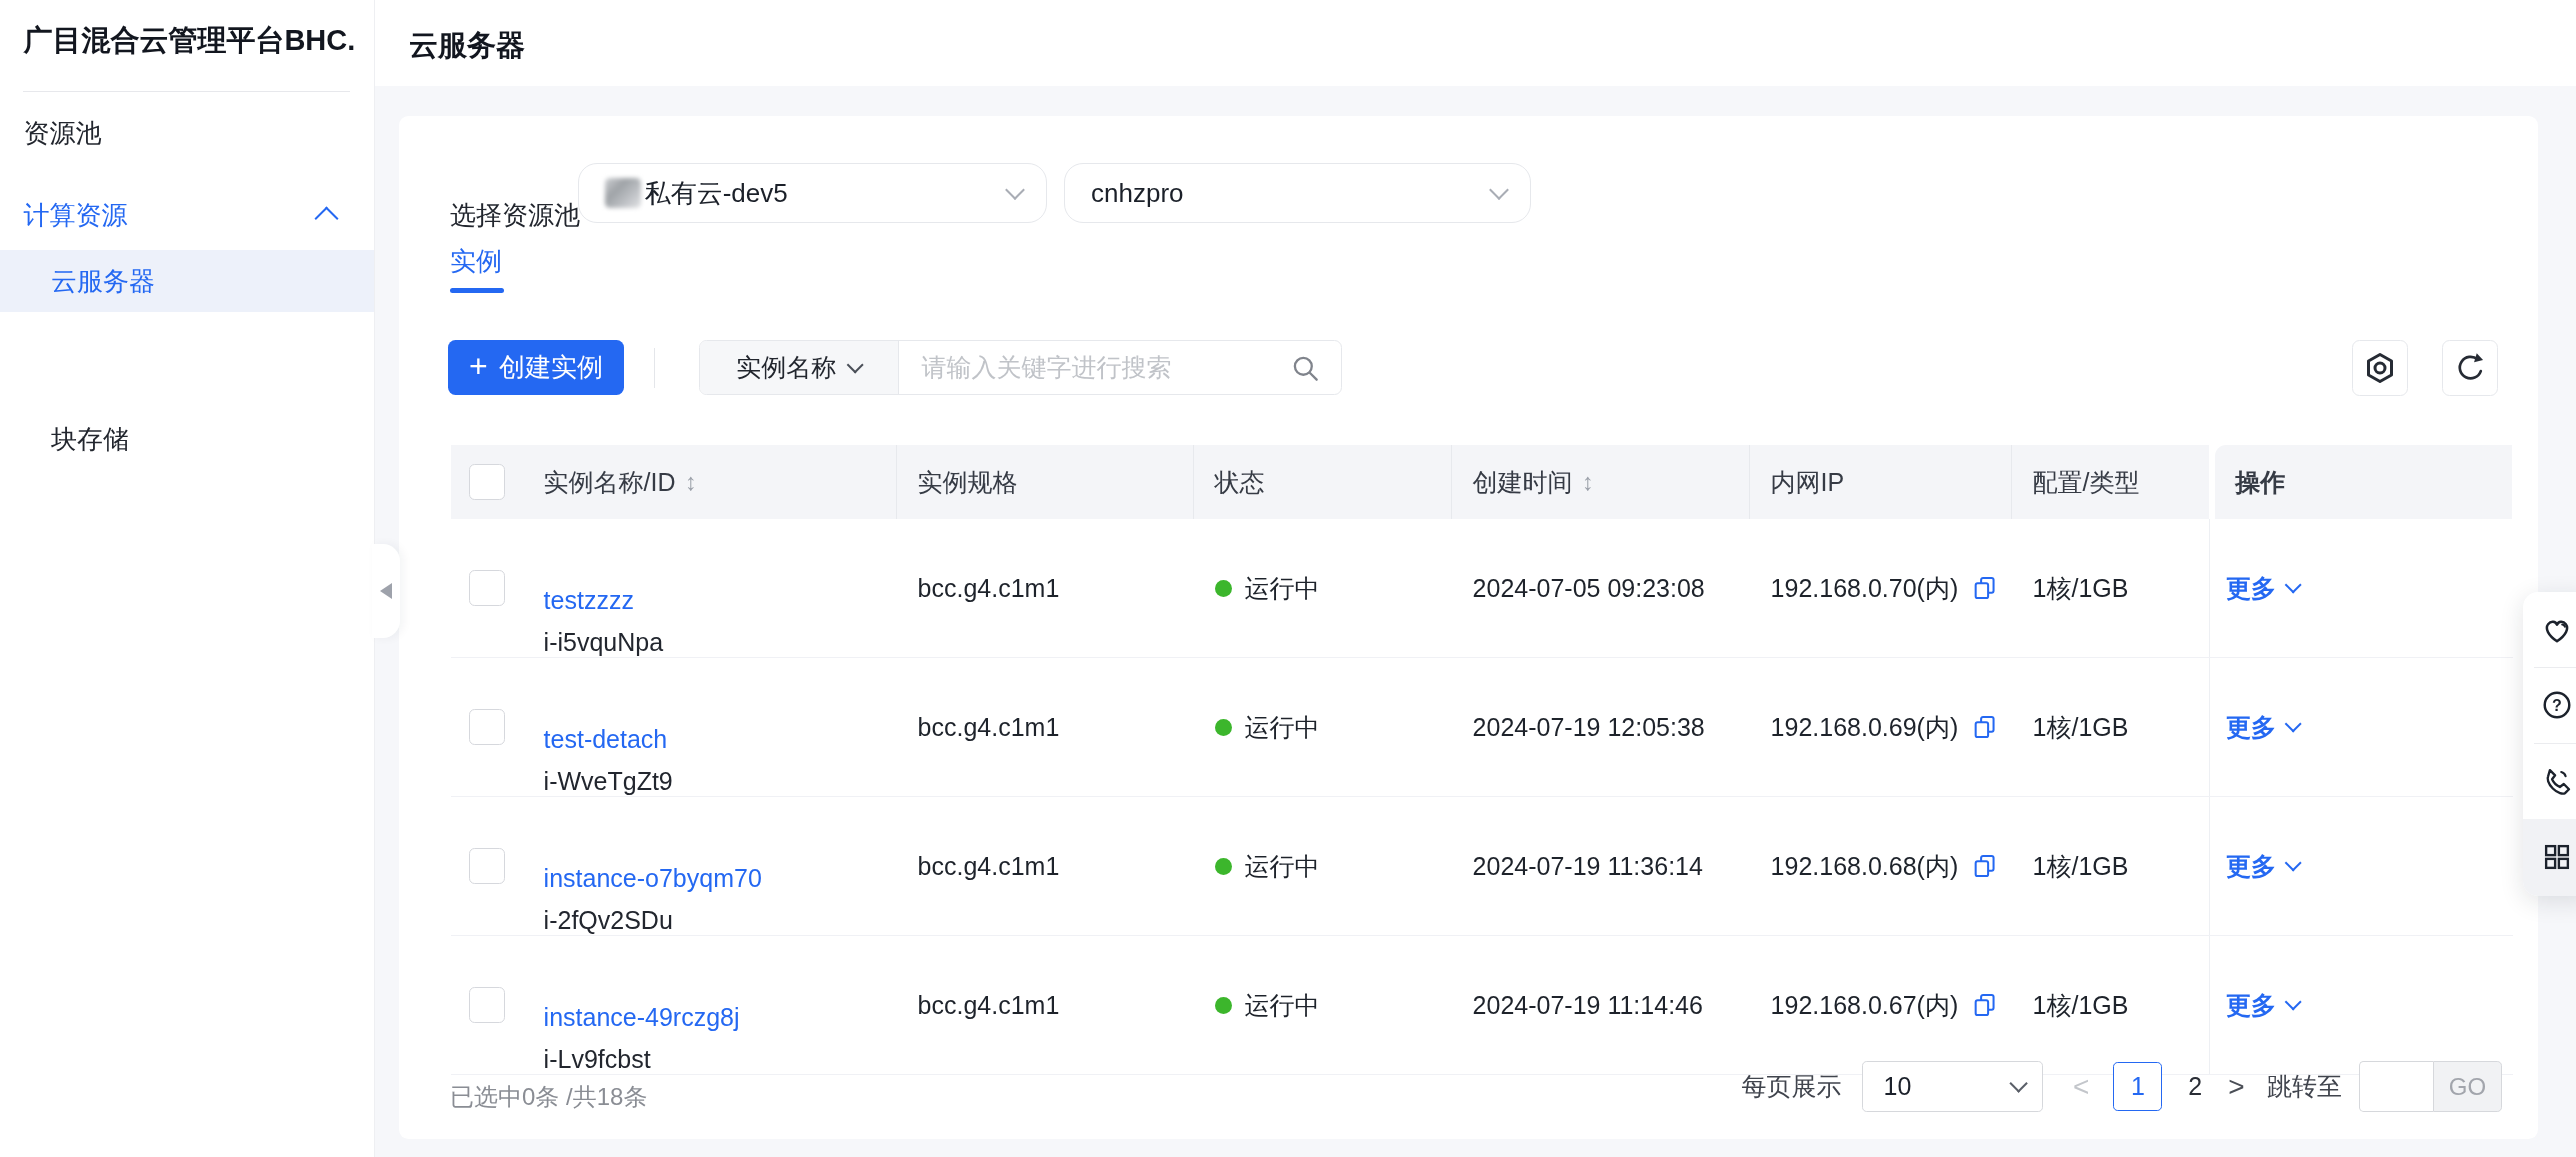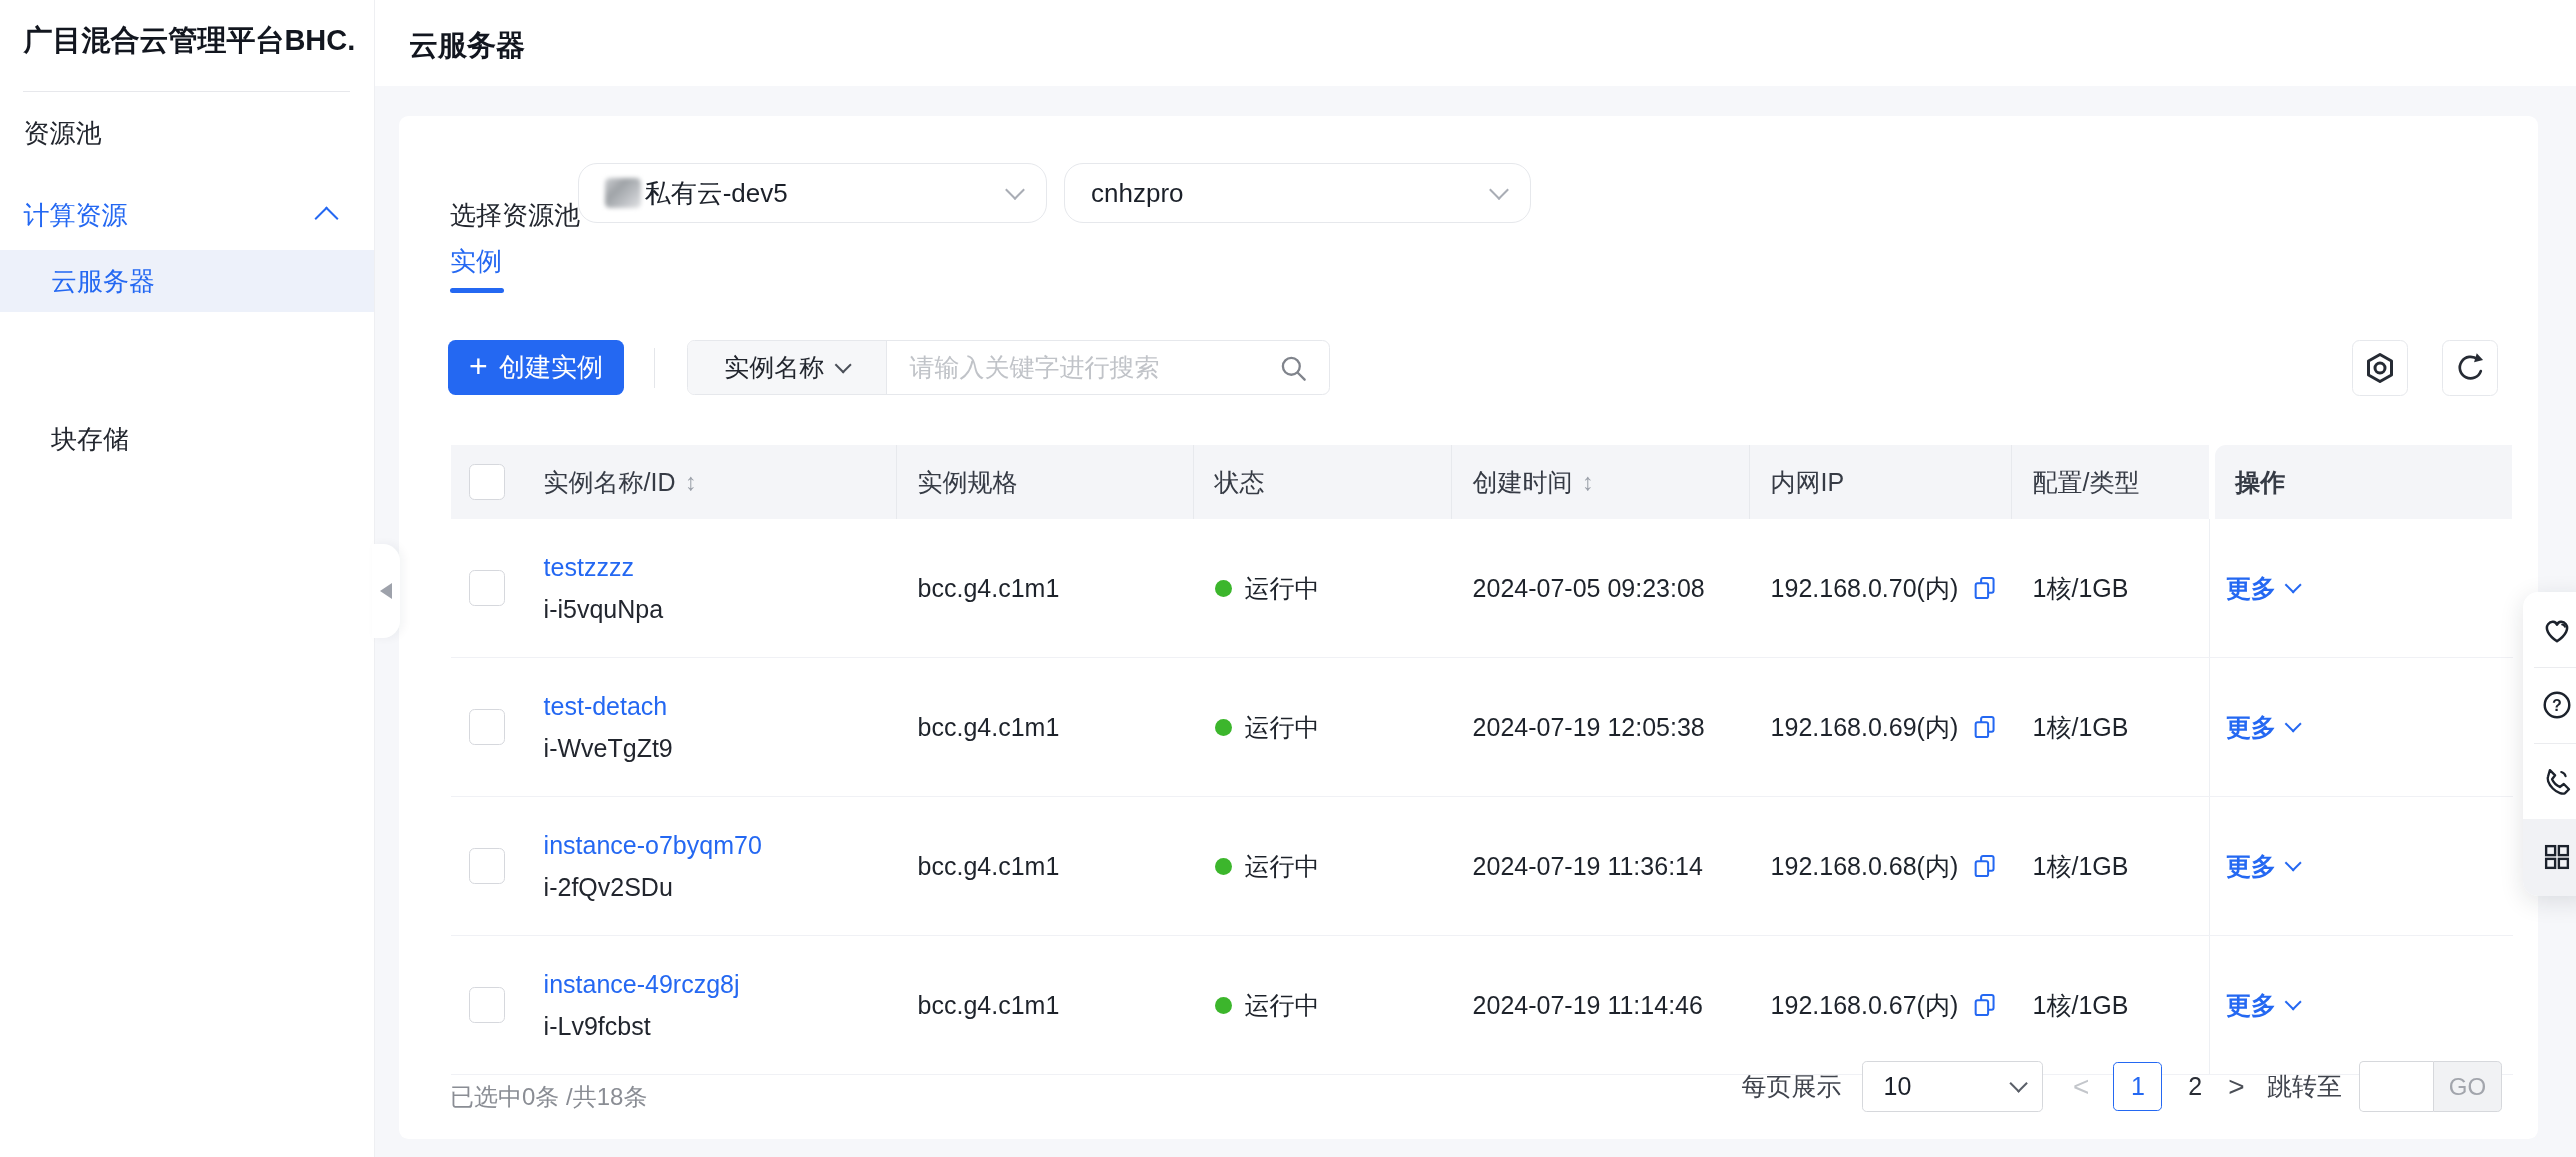--- a/index.html
+++ b/index.html
@@ -33,21 +33,21 @@
   .select.s2{left:665px;width:467px;}
   .select .txt{font-size:26px;color:#1B2029;}
   .select .dchev{position:absolute;right:24px;width:12px;height:12px;border-right:2.3px solid #A9ADB5;border-bottom:2.3px solid #A9ADB5;transform:rotate(45deg);margin-top:-5.6px;}
   .blur-blob{width:36px;height:30px;margin-left:26px;margin-right:3.7px;border-radius:4.7px;background:linear-gradient(135deg,#cfd1d4 0%,#9fa3a7 35%,#bcbfc3 65%,#e2e3e5 100%);filter:blur(1.9px);}
   .tab{position:absolute;left:51px;top:128px;font-size:26px;color:#2468F2;cursor:pointer;}
   .tab-underline{position:absolute;left:51px;top:172px;width:54px;height:4.7px;border-radius:2.8px;background:#2468F2;}
   
   .btn-create{position:absolute;left:49px;top:224px;width:176px;height:55px;background:#2468F2;border-radius:7.5px;border:none;color:#fff;font-size:26px;display:flex;align-items:center;justify-content:center;gap:11.2px;cursor:pointer;font-family:inherit;}
   .btn-create .plus{font-size:32px;font-weight:400;line-height:1;margin-top:-2.8px;}
   .vdiv{position:absolute;left:255px;top:232px;width:0.9px;height:40px;background:#E4E6EA;}
-  .search-group{position:absolute;left:288px;top:224px;width:643px;height:55px;border:0.9px solid #E6E8EC;border-radius:7.5px;display:flex;box-sizing:border-box;overflow:hidden;background:#fff;}
+  .search-group{position:absolute;left:300px;top:224px;width:643px;height:55px;border:0.9px solid #E6E8EC;border-radius:7.5px;display:flex;box-sizing:border-box;overflow:hidden;background:#fff;}
   .search-field{width:198px;background:#F6F7F9;border-right:0.9px solid #E6E8EC;display:flex;align-items:center;justify-content:center;gap:13px;font-size:25px;color:#22262E;cursor:pointer;}
   .search-field .dchev{width:10.3px;height:10.3px;border-right:2.3px solid #4A4F58;border-bottom:2.3px solid #4A4F58;transform:rotate(45deg);margin-top:-5.6px;}
   .search-input-wrap{flex:1;position:relative;display:flex;align-items:center;}
   .search-input-wrap input{border:none;outline:none;width:100%;height:100%;padding-left:22.4px;padding-right:65px;font-size:25px;color:#1C212B;font-family:inherit;background:transparent;}
   .search-input-wrap input::placeholder{color:#C0C3C8;}
   .search-icon{position:absolute;right:18.7px;top:12px;}
   .icon-btn{position:absolute;top:224px;width:56px;height:56px;border:0.9px solid #E6E8EC;border-radius:7.5px;background:#fff;display:flex;align-items:center;justify-content:center;cursor:pointer;padding:0;}
   .icon-btn.gear{left:1953px;}
   .icon-btn.refresh{left:2043px;}
   
@@ -61,21 +61,21 @@
   .c-spec{width:297px;}
   .c-status{width:258px;text-align:right;}
   .c-created{width:298px;}
   .c-ip{width:262px;}
   .c-config{width:197px;}
   .c-action{width:302px;font-weight:bold;}
   .th.c-action{width:297px;margin-left:5.6px;border-radius:11.2px 0 0 0;background:#F4F5F8;}
   .trow{display:flex;height:138px;border-bottom:0.9px solid #F0F1F5;background:#fff;}
   .td{display:flex;align-items:center;box-sizing:border-box;padding-left:20.6px;font-size:25px;color:#1E232B;}
   .td.c-check{justify-content:center;}
-  .td.c-name{flex-direction:column;align-items:flex-start;justify-content:center;gap:13px;}
+  .td.c-name{flex-direction:column;align-items:flex-start;justify-content:flex-end;gap:13px;}
   .td.c-action{border-left:0.9px solid #EDEFF3;padding-left:16px;}
   .checkbox{width:34px;height:34px;border:1.9px solid #D6D8DD;border-radius:5.6px;background:#fff;cursor:pointer;}
   .inst-name{color:#2468F2;cursor:pointer;}
   .inst-id{color:#22262E;}
   .dot{width:17px;height:17px;border-radius:50%;background:#3CB62C;margin-right:13px;flex:none;}
   .copy-ic{margin-left:13px;cursor:pointer;display:flex;}
   .more-link{color:#2468F2;display:flex;align-items:center;gap:11.2px;cursor:pointer;}
   .more-link .dchev{width:10.3px;height:10.3px;border-right:2.3px solid #2468F2;border-bottom:2.3px solid #2468F2;transform:rotate(45deg);margin-top:-5.6px;display:inline-block;}
   
   .tfoot-left{position:absolute;left:51px;top:965px;font-size:24px;color:#8A8D94;}

